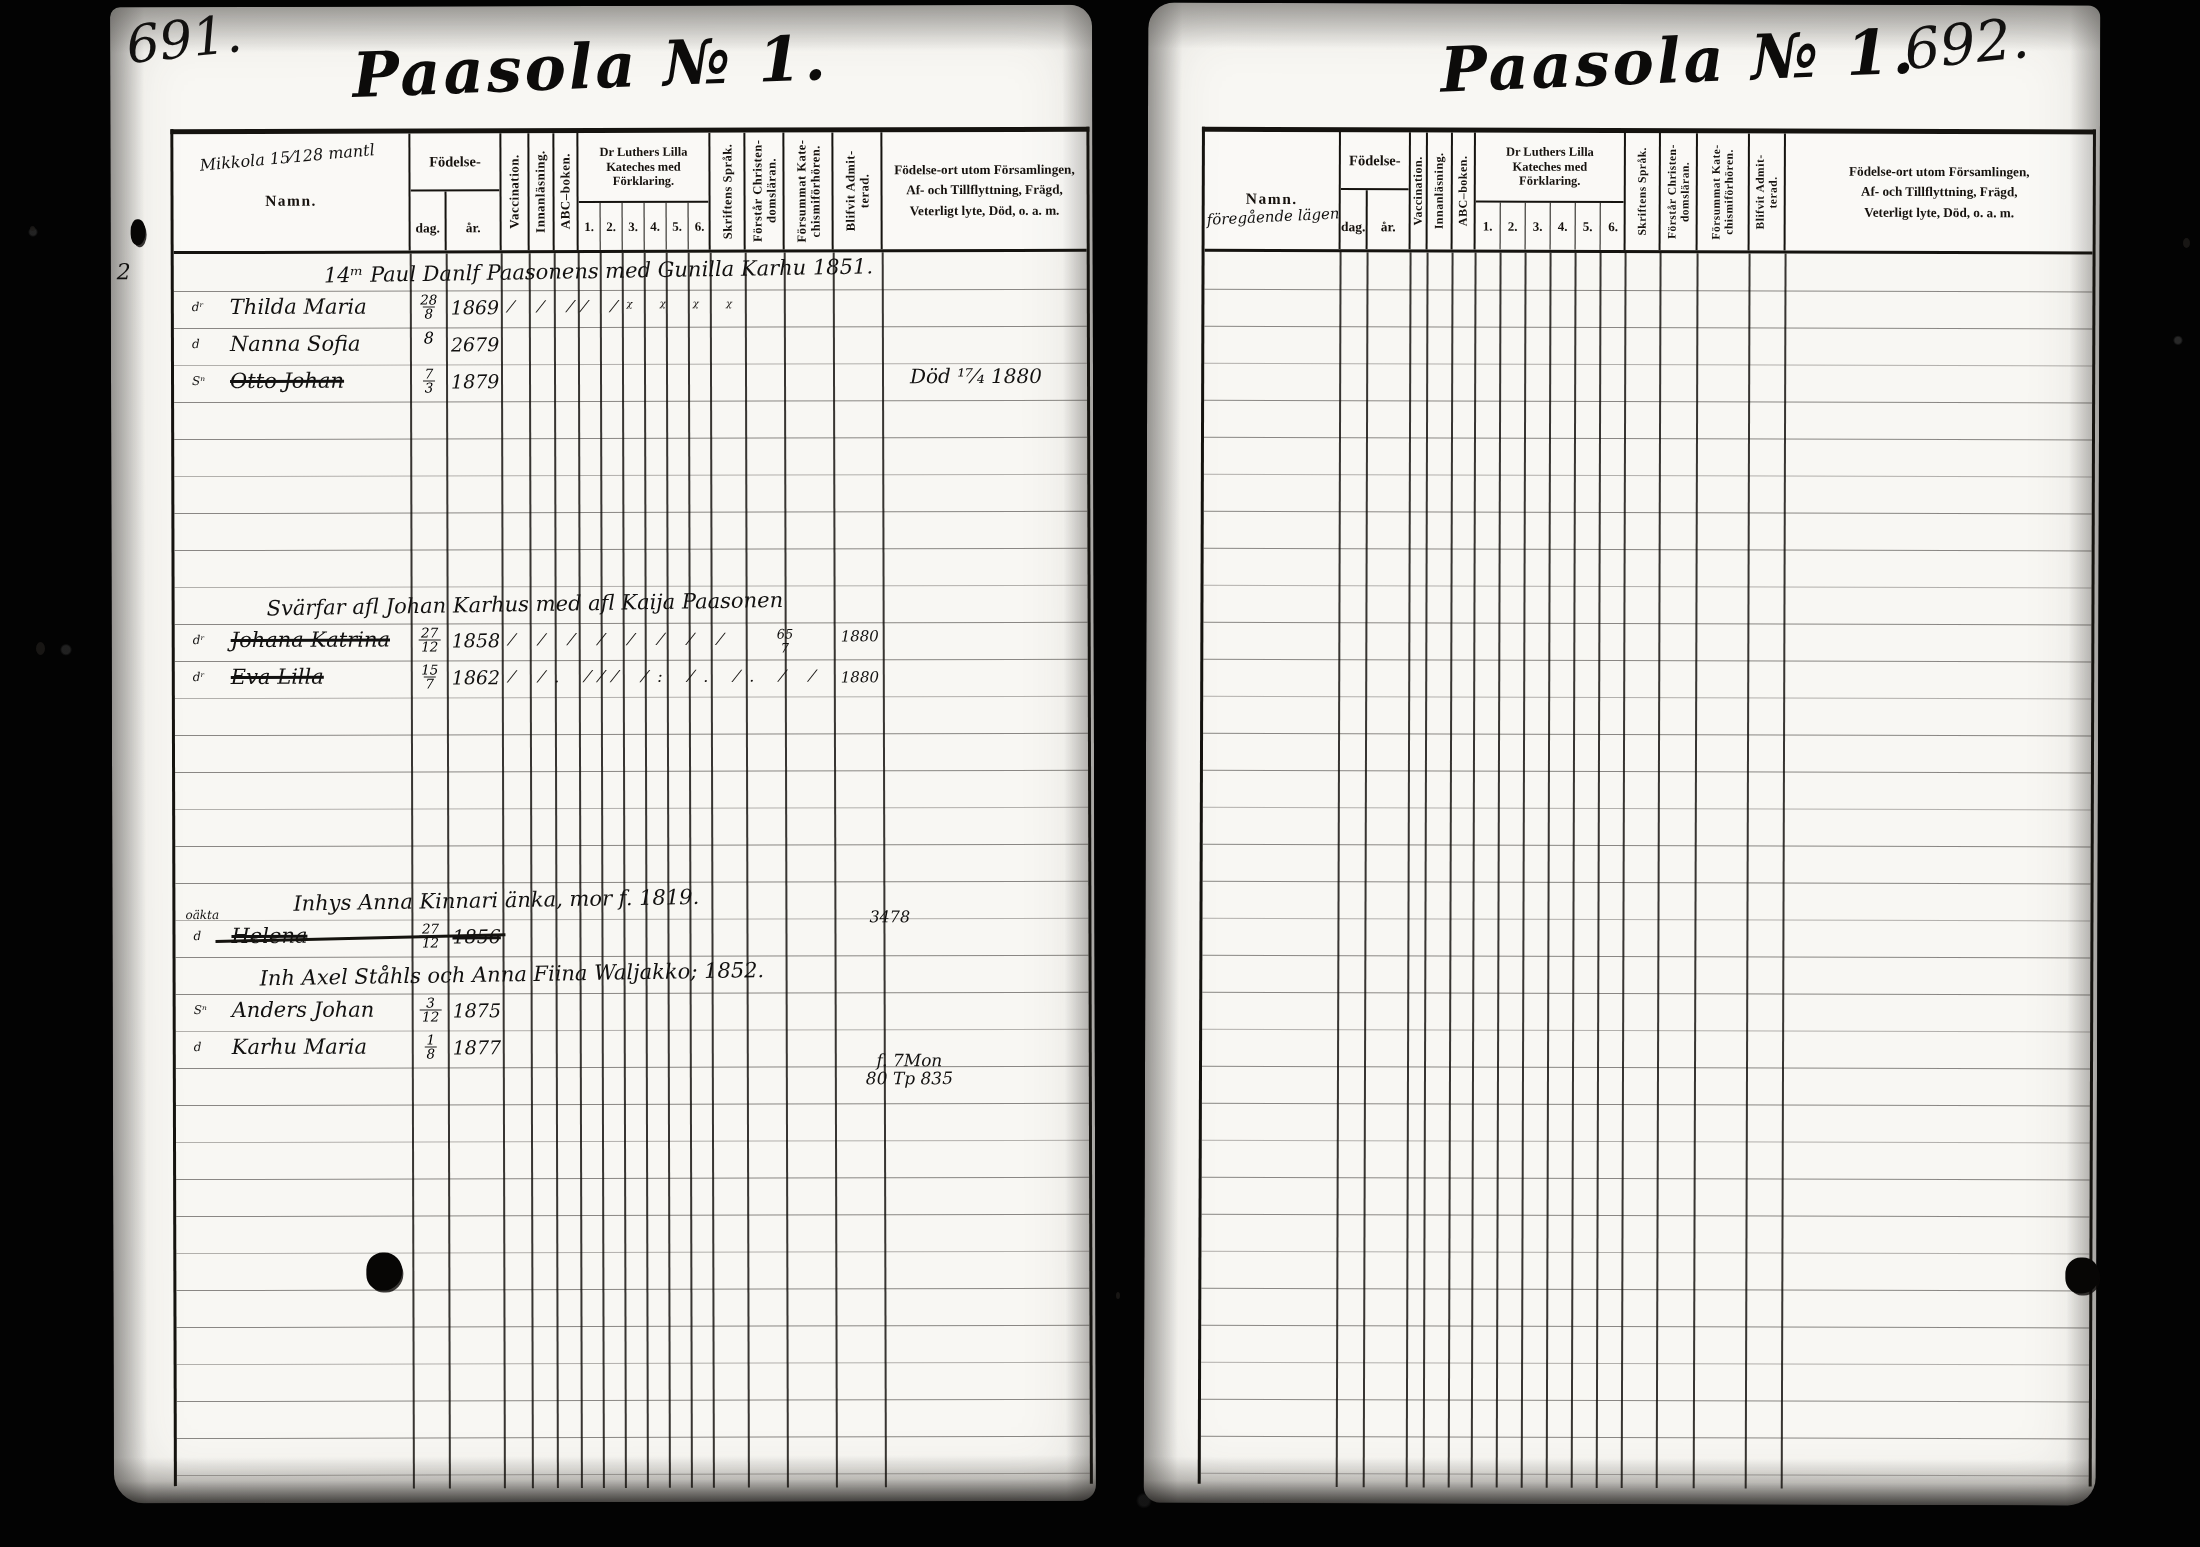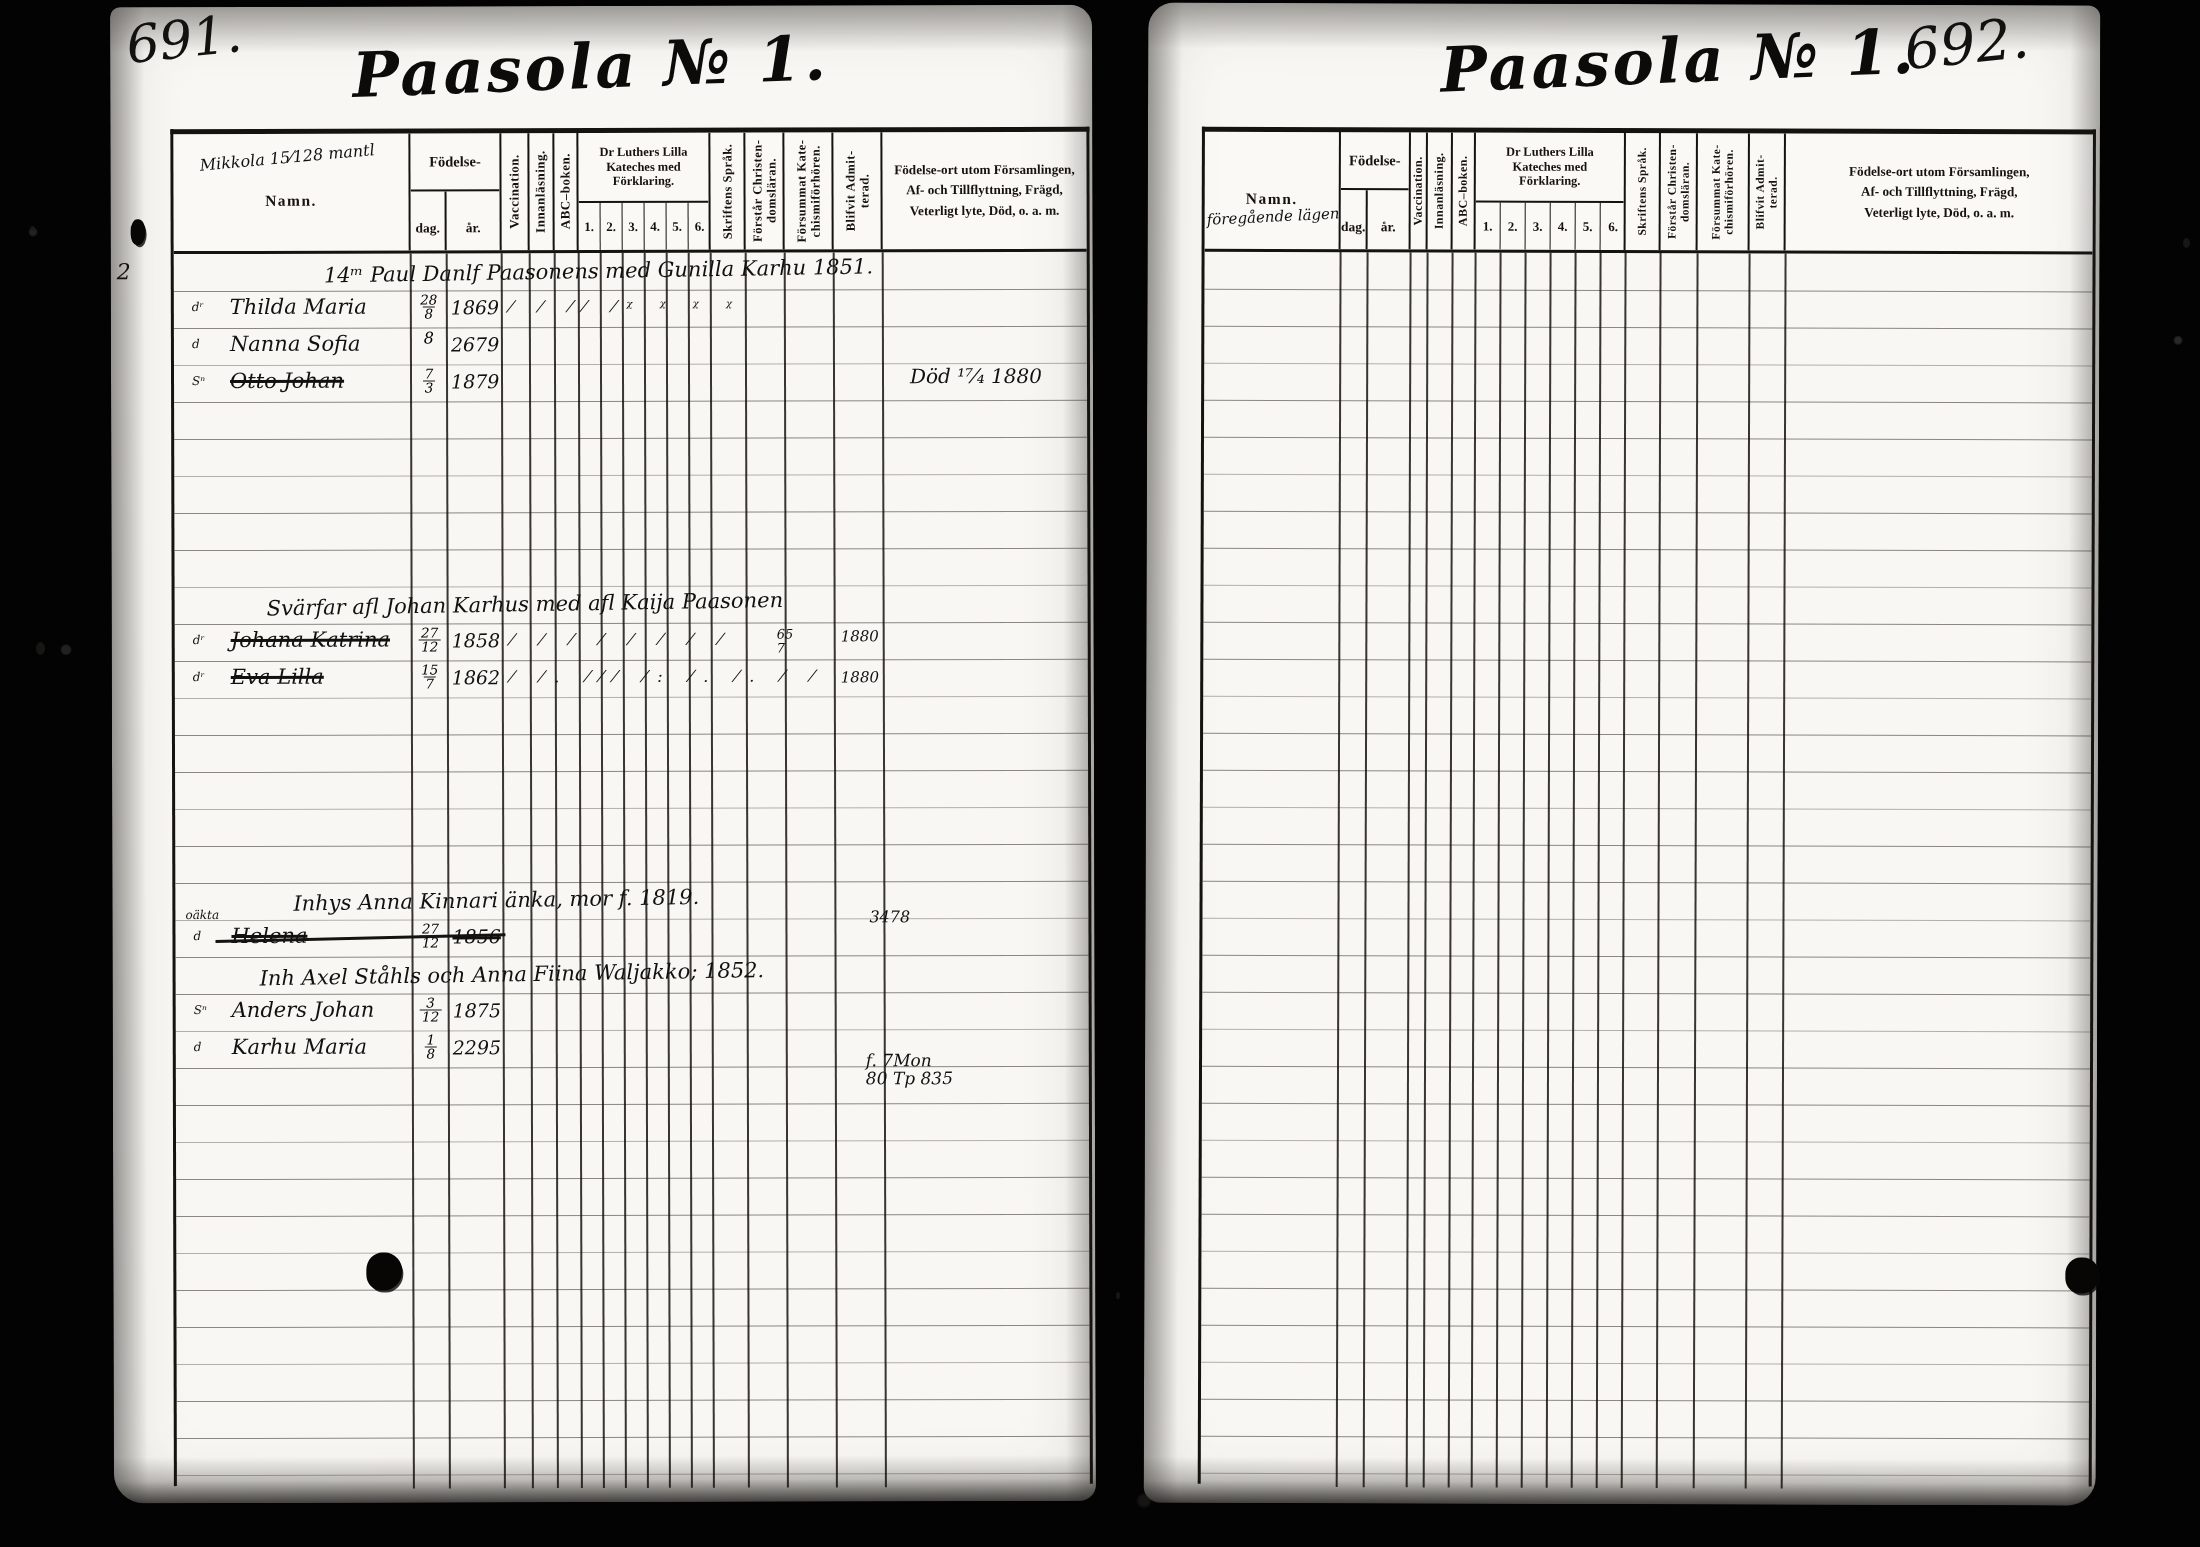--- a/index.html
+++ b/index.html
@@ -48,21 +48,21 @@
   .entry { position:absolute; left:0; }
   .fam { white-space:nowrap; transform:rotate(-0.8deg); }
   .pfx { position:absolute; font-size:12px; }
   .pname { position:absolute; font-size:21px; white-space:nowrap; }
   .struck { text-decoration:line-through; text-decoration-thickness:3px; }
   .frac { position:absolute; display:flex; flex-direction:column; align-items:center; line-height:.95; font-size:13.5px; font-family:"DejaVu Serif",serif; font-style:italic; }
   .frac .fd { border-top:1px solid #1a1a1a; padding:0 2px; }
   .one { font-size:16px; }
   .aryr { position:absolute; font-size:19px; white-space:nowrap; }
   .marks { position:absolute; font-size:16px; letter-spacing:11px; white-space:nowrap; color:#14110e; }
-  .note { position:absolute; white-space:pre-line; line-height:1.05; }
+  .note { position:absolute; white-space:pre-line; line-height:1.05;text-align:center; }
   .above { position:absolute; font-size:12px; }
   .strikebar { position:absolute; height:3px; background:#15130f; transform:rotate(-1.2deg); }
   .blot { position:absolute; background:#070605; border-radius:48% 52% 55% 45%; box-shadow:2px 3px 0 -1px rgba(10,8,6,.8); }
   .speck { position:absolute; background:rgba(30,28,25,.8); border-radius:50%; }
   .annot { position:absolute; white-space:nowrap; }
 </style>
 </head>
 <body>
 
 <div id="scan">
@@ -278,21 +278,21 @@
             </div>
             <div class="aryr hw" style="left: 277px; top: 5px;">1875</div>
           </div>
           <div class="entry" style="top: 778px; width: 913px; height: 36px;">
             <div class="pfx hw" style="left: 18px; top: 8px;">d</div>
             <div class="pname hw" style="left: 56px; top: 3px;">Karhu Maria</div>
             <div class="frac" style="left: 237px; width: 36px; top: 2px;">
               <div class="fn">1</div>
               <div class="fd">8</div>
             </div>
-            <div class="aryr hw" style="left: 277px; top: 5px;">2295</div>
+            <div class="aryr hw" style="left: 277px; top: 5px;">1877</div>
           </div>
           <div class="entry" style="top: 778px; width: 913px; height: 36px;">
             <div class="note hw" style="left: 690px; top: 22px; font-size: 17px;">f. 7Mon
 80 Tp 835</div>
           </div>
         </div>
       </div>
       <div class="hw" style="position: absolute; left: 6px; top: 252px; font-size: 22px;">2</div>
       <div class="blot" style="left: 253px; top: 1246px; width: 36px; height: 38px;"></div>
       <div class="blot" style="left: 20px; top: 212px; width: 15px; height: 26px;"></div>

